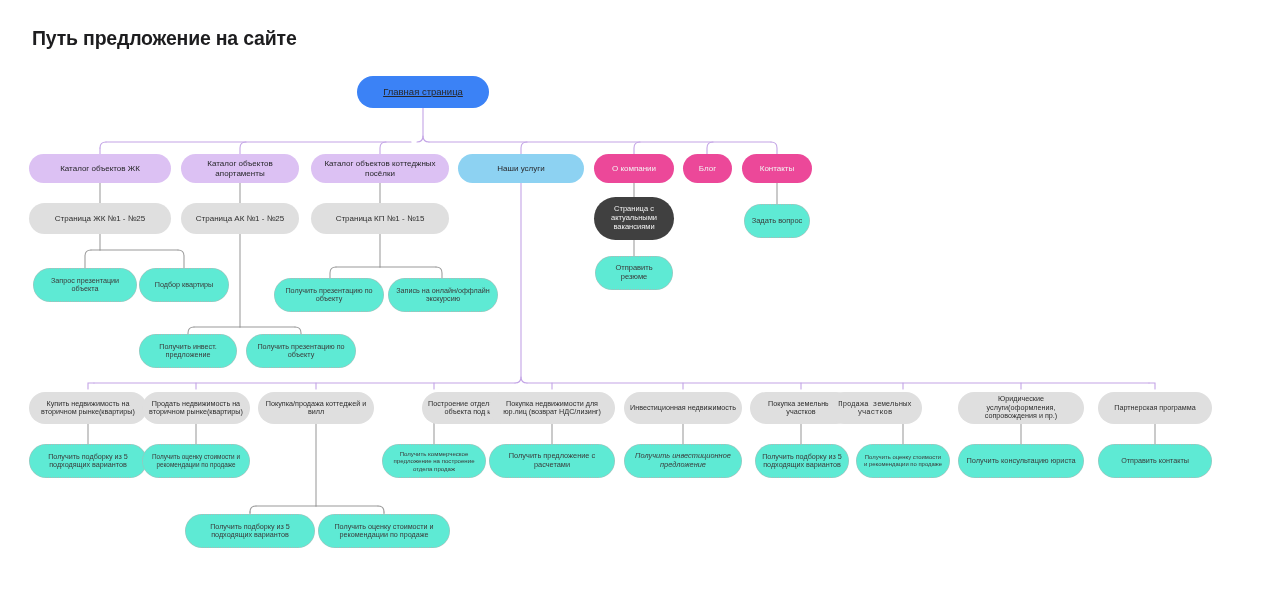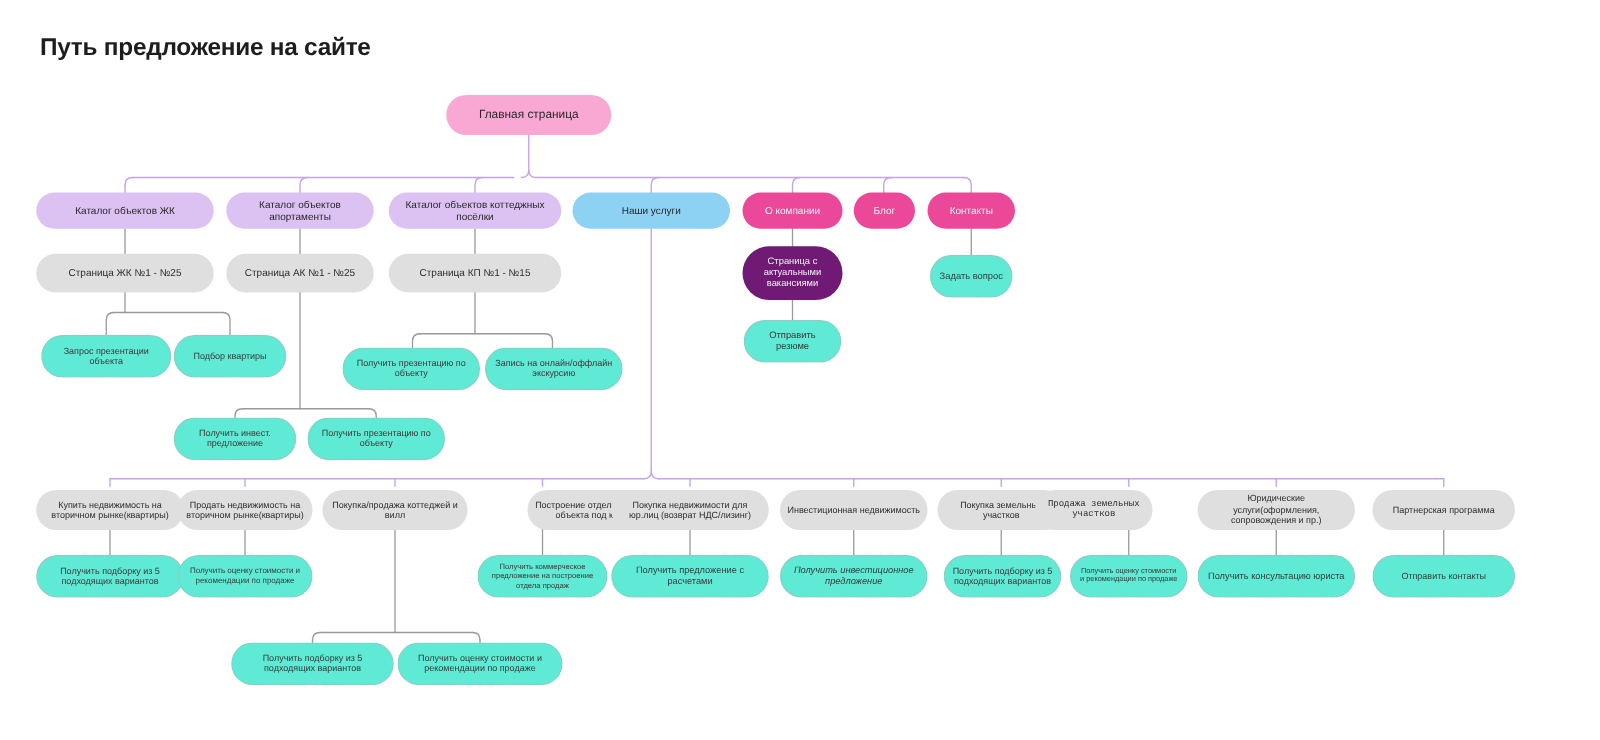--- a/index.html
+++ b/index.html
@@ -26,27 +26,27 @@
     display:flex;align-items:center;justify-content:center;
     text-align:center;
     line-height:1.18;
     border-radius:999px;
     padding:2px 6px;
     z-index:3;
   }
   .node span{display:block;width:100%;}
 
   
-  .n-root   {background:#f9a8d4;color:#27272a;}
+  .n-root   {background:#3b82f6;color:#27272a;text-decoration:underline;}
   .n-purple {background:#dcc1f3;color:#27272a;}
   .n-blue   {background:#8dd2f2;color:#27272a;}
   .n-dark   {background:#ec4899;color:#f2f2f2;}
   .n-gray   {background:#dfdfdf;color:#2d2d2d;}
   .n-dash   {background:#5eead4;color:#3a3a3a;border:1px dotted #b4b4b4;}
-  .n-dark-sub{background:#701a75;color:#f2f2f2;align-items:center;}
+  .n-dark-sub{background:#404040;color:#f2f2f2;align-items:center;}
 </style>
 </head>
 <body>
 
 <div id="canvas">
 
   <div id="page-title">Путь предложение на сайте</div>
 
   <svg id="wires" viewBox="0 0 1280 592">
     <g fill="none" stroke="#c3a4e6" stroke-width="1.1" stroke-linecap="round">

